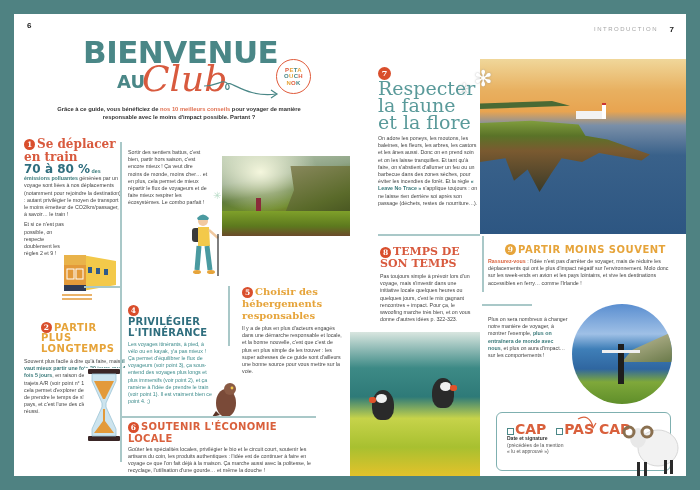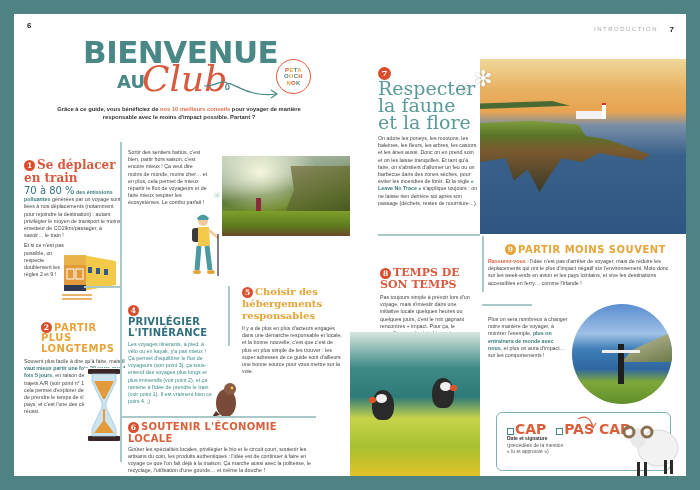--- a/index.html
+++ b/index.html
@@ -31,21 +31,21 @@
 
   .body { font-size: 5.3px; line-height: 7.2px; color: #444; }
   .hl-teal { color: #3a7a7a; font-weight: bold; }
   .hl-red { color: #d9603c; font-weight: bold; }
 
   .vline { position: absolute; width: 1.5px; background: #a9c8c8; }
   .hline { position: absolute; height: 1.5px; background: #a9c8c8; }
 
   
   .sec { position: absolute; }
-  .h-serif-red { font-family: "DejaVu Serif", serif; font-weight: bold; color: #d85a3e; font-size: 12px; line-height: 12.5px; margin-top: 21px; }
+  .h-serif-red { font-family: "DejaVu Serif", serif; font-weight: bold; color: #d85a3e; font-size: 12px; line-height: 12.5px; }
   .h-sans-teal { font-family: "DejaVu Sans", sans-serif; font-weight: bold; color: #2f6e7e; font-size: 10px; line-height: 11px; letter-spacing: 0.2px;}
   .h-gold-round { font-family: "DejaVu Sans", sans-serif; font-weight: bold; color: #e6a43a; font-size: 10px; line-height: 10.5px; letter-spacing: 0.5px; padding-left: 17px; }
   .h-serif-gold { font-family: "DejaVu Serif", serif; font-weight: bold; color: #e6a43a; font-size: 10px; line-height: 11.5px; }
   .h-serif-teal { font-family: "DejaVu Serif", serif; color: #5a9a9a; font-size: 19px; line-height: 17px; }
   .h-sans-red { font-family: "DejaVu Sans", sans-serif; font-weight: bold; color: #d9603c; font-size: 10px; line-height: 11px; letter-spacing: 0.3px; }
 
   
   .img { position: absolute; overflow: hidden; }
   .img-cliffs { left: 208px; top: 185px; width: 128px; height: 80px;
     background:
@@ -99,21 +99,21 @@
     <span><b style="color:#e6a43a">N</b><b style="color:#e05a3a">O</b><b style="color:#4a8787">K</b></span>
   </div>
 
   <div class="intro">
     <span>Grâce à ce guide, vous bénéficiez de </span><span class="hl">nos 10 meilleurs conseils</span><span> pour voyager de manière responsable avec le moins d'impact possible. Partant ?</span>
   </div>
 
   <div class="sec" style="left:10px; top:124px; width:98px;">
     <div class="h-serif-red"><span class="num">1</span><span>Se déplacer en train</span></div>
     <div class="body" style="margin-top:3px;">
-      <span style="font-family:'DejaVu Sans',sans-serif; font-weight:normal; font-size:10px; color:#2f6e7e;">70 à 80 %</span><span class="hl-teal"> des émissions polluantes</span><span> générées par un voyage sont liées à nos déplacements (notamment pour rejoindre la destination) : autant privilégier le moyen de transport le moins émetteur de CO2/km/passager, à savoir… le train !</span>
+      <span style="font-family:'DejaVu Sans',sans-serif; font-weight:bold; font-size:12px; color:#2f6e7e;">70 à 80 %</span><span class="hl-teal"> des émissions polluantes</span><span> générées par un voyage sont liées à nos déplacements (notamment pour rejoindre la destination) : autant privilégier le moyen de transport le moins émetteur de CO2/km/passager, à savoir… le train !</span>
     </div>
     <div class="body" style="margin-top:3px; width:44px;">Et si ce n'est pas possible, on respecte doublement les règles 2 et 9 !</div>
   </div>
 
   <svg style="position:absolute; left:48px; top:237px;" width="56" height="50" viewBox="0 0 56 50">
     <path d="M20 4 L 54 10 L 54 34 L 20 40 Z" fill="#f3c94a"></path>
     <rect x="26" y="16" width="4" height="6" fill="#2f5a8a"></rect>
       <rect x="34" y="17" width="4" height="6" fill="#2f5a8a"></rect>
       <rect x="42" y="18" width="4" height="6" fill="#2f5a8a"></rect>
     <rect x="2" y="6" width="22" height="34" rx="3" fill="#e39a3a"></rect>

